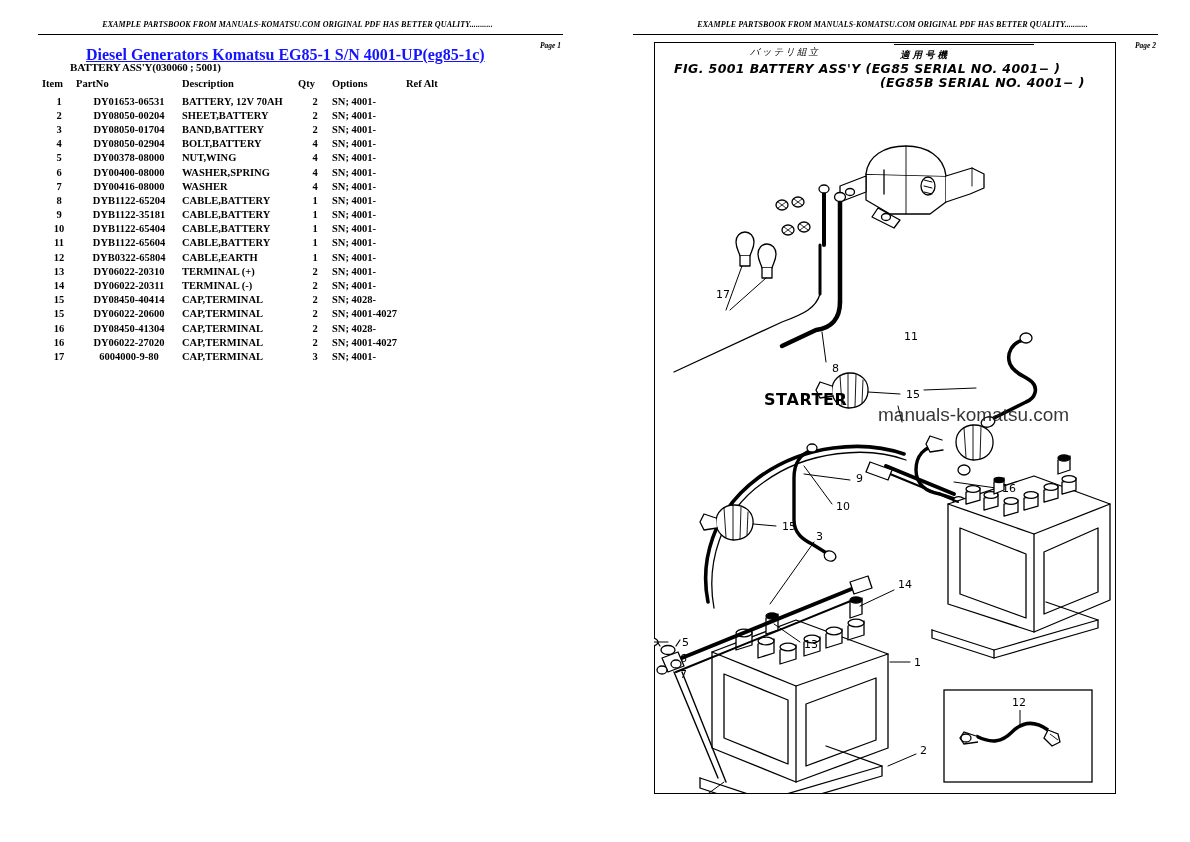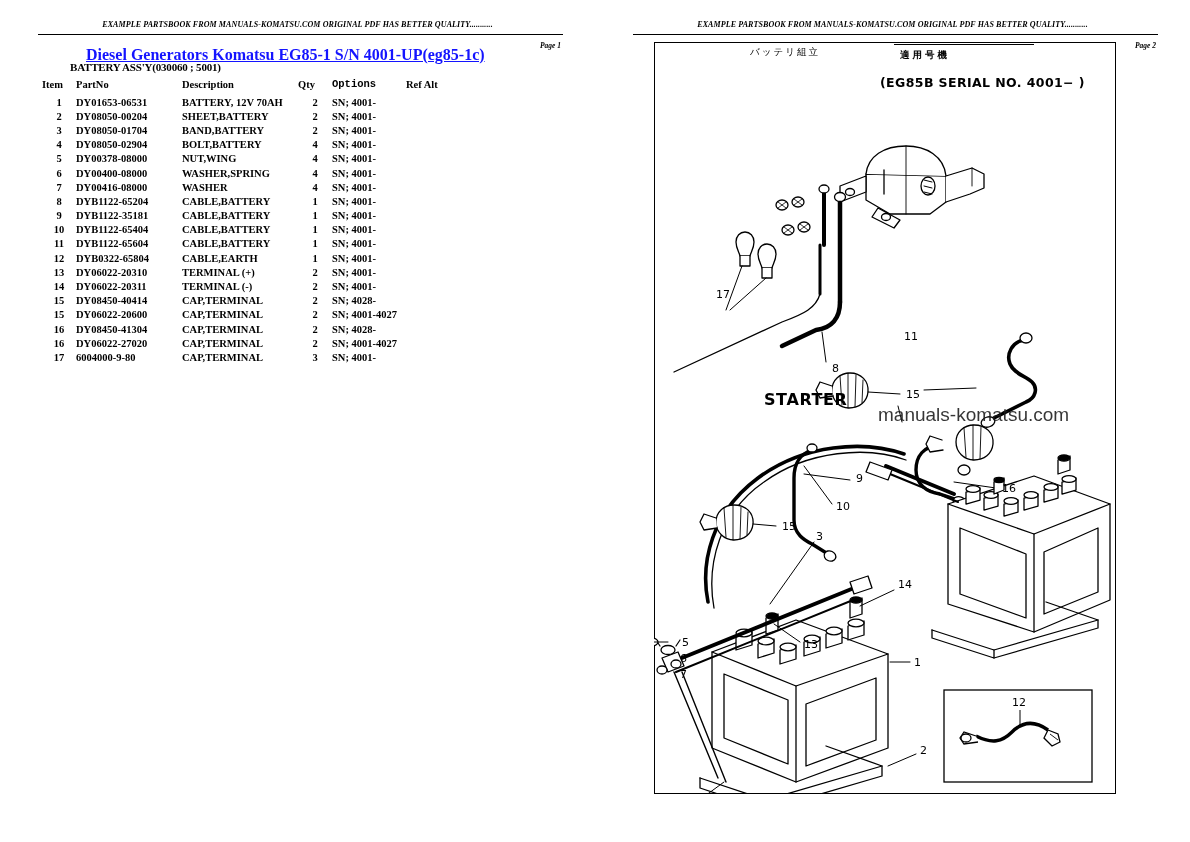--- a/index.html
+++ b/index.html
@@ -64,45 +64,45 @@
     white-space:nowrap;
     font-size:10.5px;
   }
   table.parts td{
     padding:1.6px 0;
     white-space:nowrap;
     font-size:10.5px;
     font-weight:bold;
   }
   .c-item{width:34px;text-align:center;}
-  .c-part{width:106px;}
+  .c-part{width:106px;text-align:center;}
   .c-desc{width:116px;}
   .c-qty{width:34px;text-align:center;}
   .c-opt{width:74px;}
   .c-ref{width:50px;}
   th.c-item{text-align:center;padding-left:0;}
   th.c-part{text-align:left;padding-left:18px;}
   th.c-desc{text-align:center;}
   th.c-qty{text-align:center;}
-  th.c-opt{text-align:center;font-family:Liberation Mono, monospace;}
+  th.c-opt{text-align:center;}
   th.c-ref{text-align:left;}
   td.c-part{padding-left:0px;}
   td.c-opt{padding-left:4px;margin-top:20px;}
 
   
   .fig-frame{
     position:absolute;
     left:654px;top:42px;
     width:462px;height:752px;
     border:1.3px solid #000;
     box-sizing:border-box;
     background:#fff;
   }
   .fig-head{
-    position:absolute;left:654px;top:44px;width:462px;height:48px;
+    position:absolute;left:654px;top:44px;width:462px;height:48px;font-style:italic;
   }
   .jp-sub{
     position:absolute;
     font-family:"DejaVu Sans", sans-serif;
     font-size:9.5px;color:#000;
     letter-spacing:2px;
     white-space:nowrap;
   }
   .jp-assy{left:96px;top:2px;}
   .jp-serial{left:246px;top:5px;font-weight:bold;letter-spacing:3px;}
@@ -339,20 +339,21 @@
     <div class="hdr-rule"></div>
   </div>
 </div>
 
 <div class="fig-frame"></div>
 
 <div class="fig-head">
   <div class="jp-sub jp-assy">バッテリ組立</div>
   <div class="serial-rule"></div>
   <div class="jp-sub jp-serial">適用号機</div>
+  <div class="fig-line1">FIG. 5001   BATTERY  ASS'Y  (EG85   SERIAL  NO. 4001− )</div>
   <div class="fig-line2">(EG85B  SERIAL  NO. 4001− )</div>
 </div>
 
 <svg class="svg-diagram" viewBox="0 0 462 752">
   <g fill="none" stroke="#000" stroke-width="1.3" stroke-linejoin="round" stroke-linecap="round">
 
     <g>
       <path d="M212 132 L212 158 L236 172 L276 172 L292 160 L292 134 Z" fill="#fff"></path>
       <path d="M212 132 C214 114, 230 104, 252 104 C272 104, 290 114, 292 134" fill="#fff"></path>
       <path d="M230 128 L230 152"></path>

